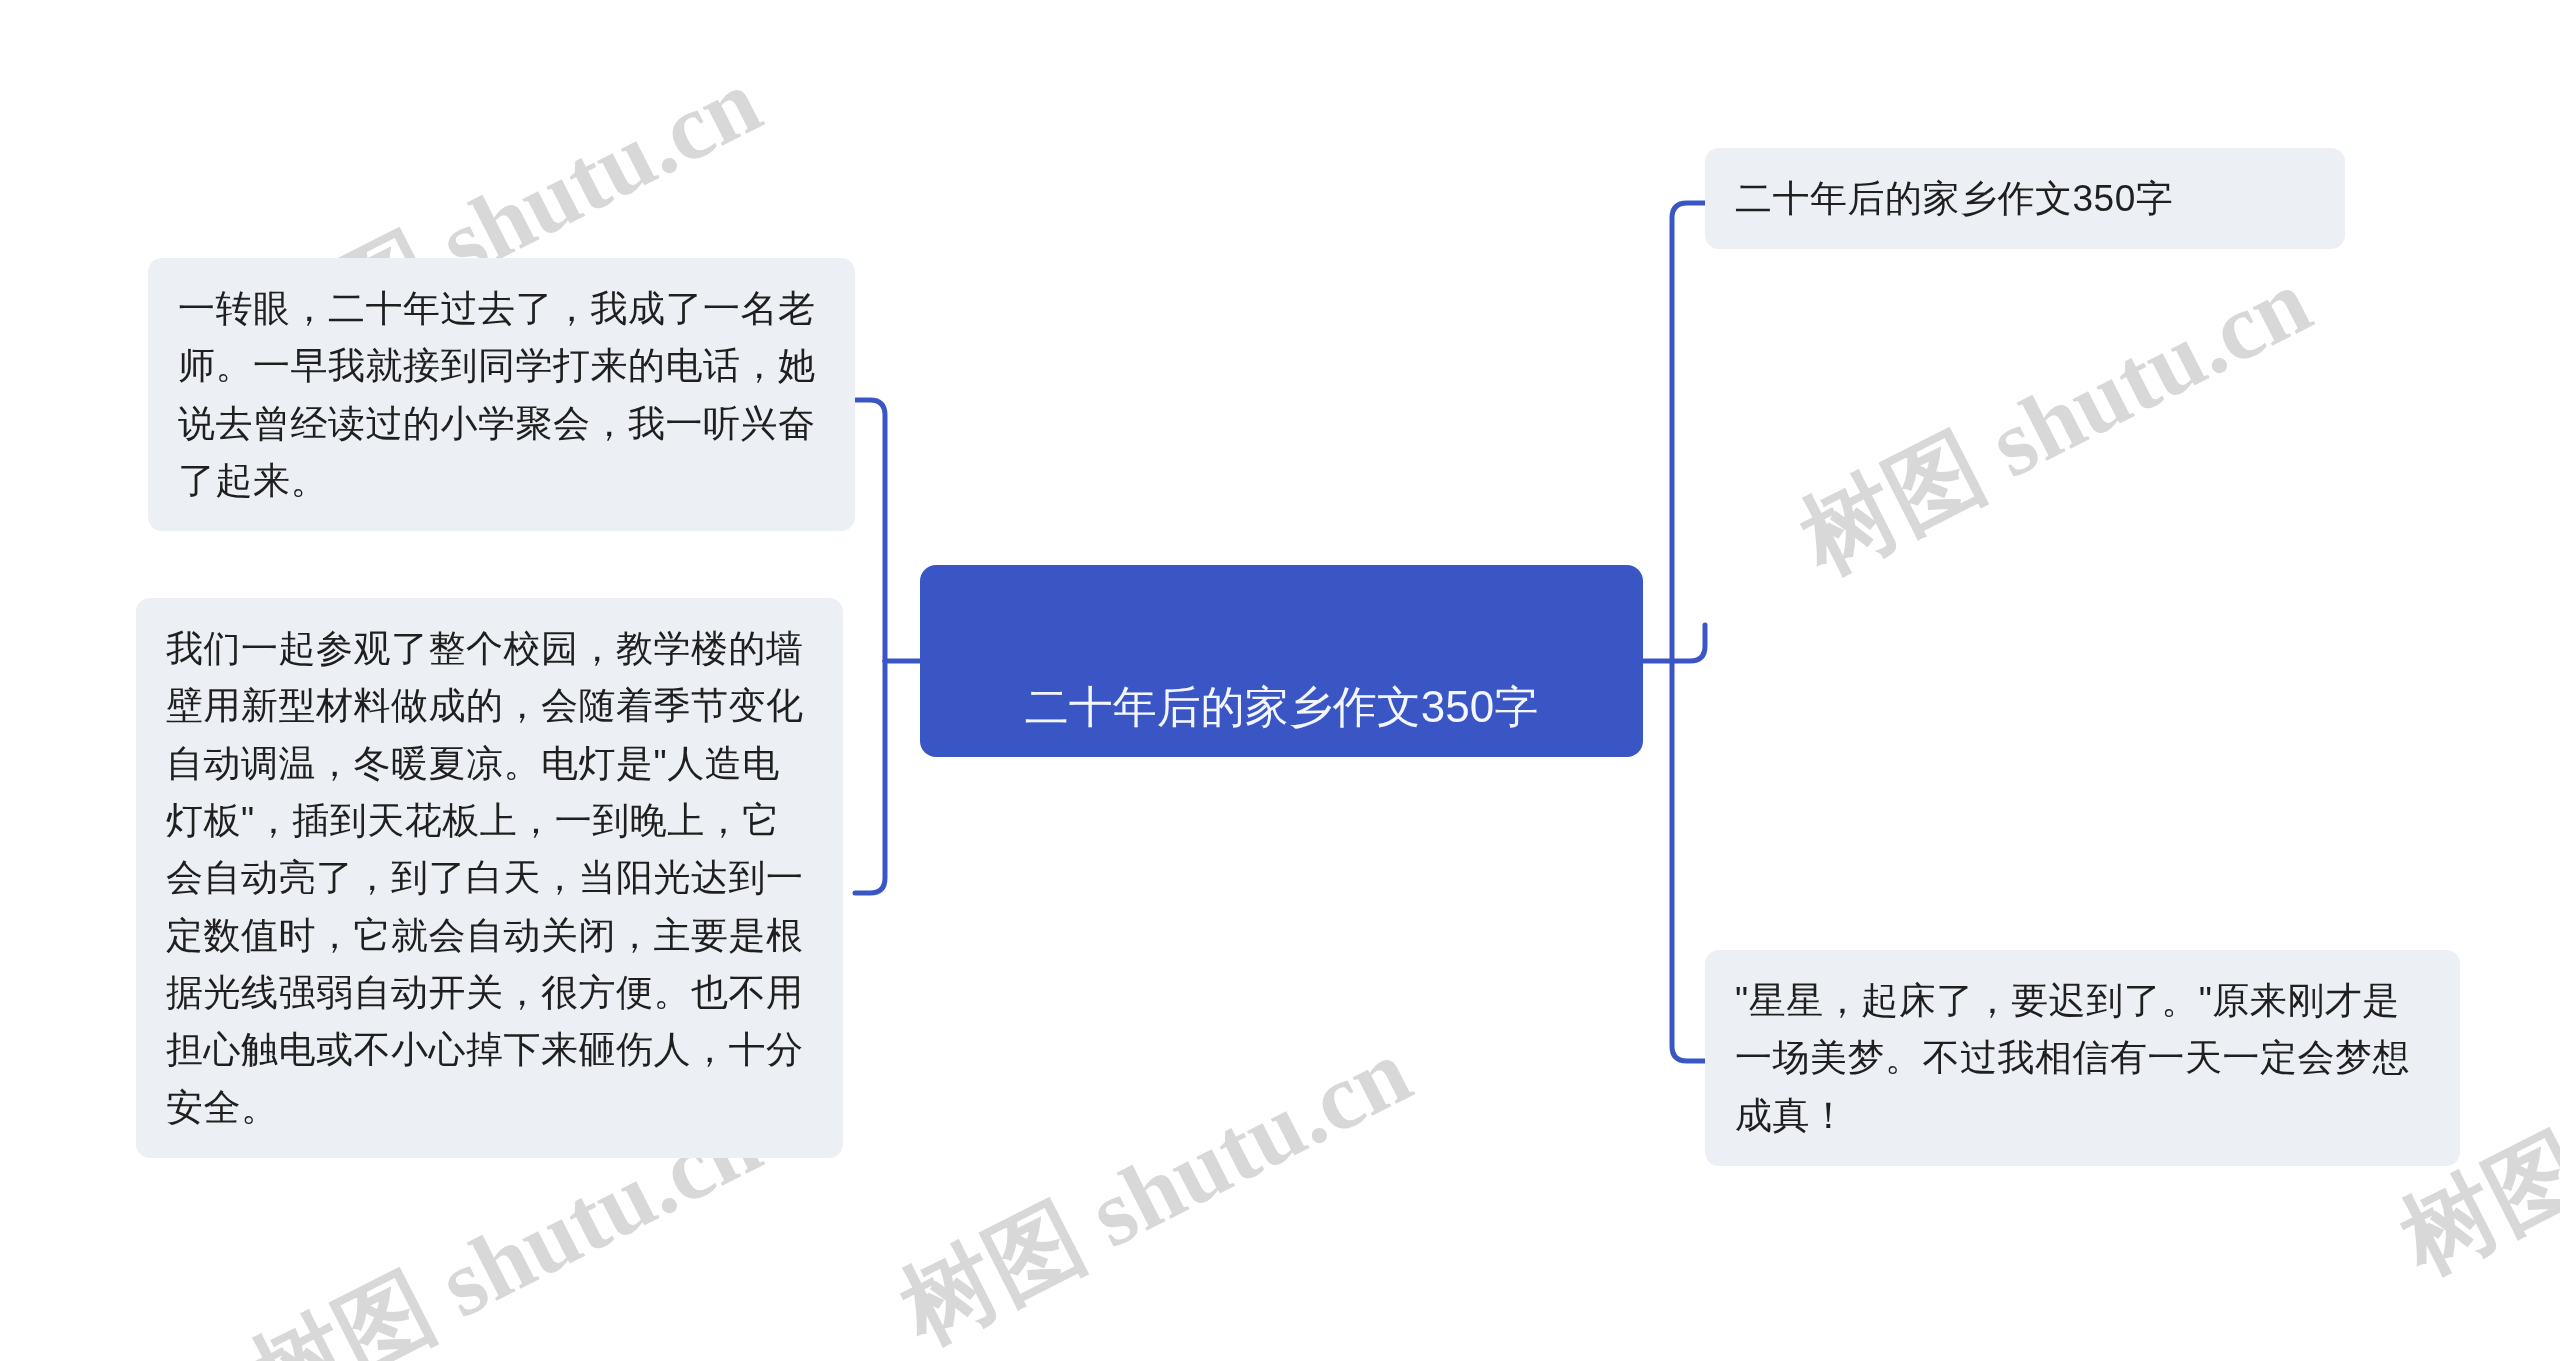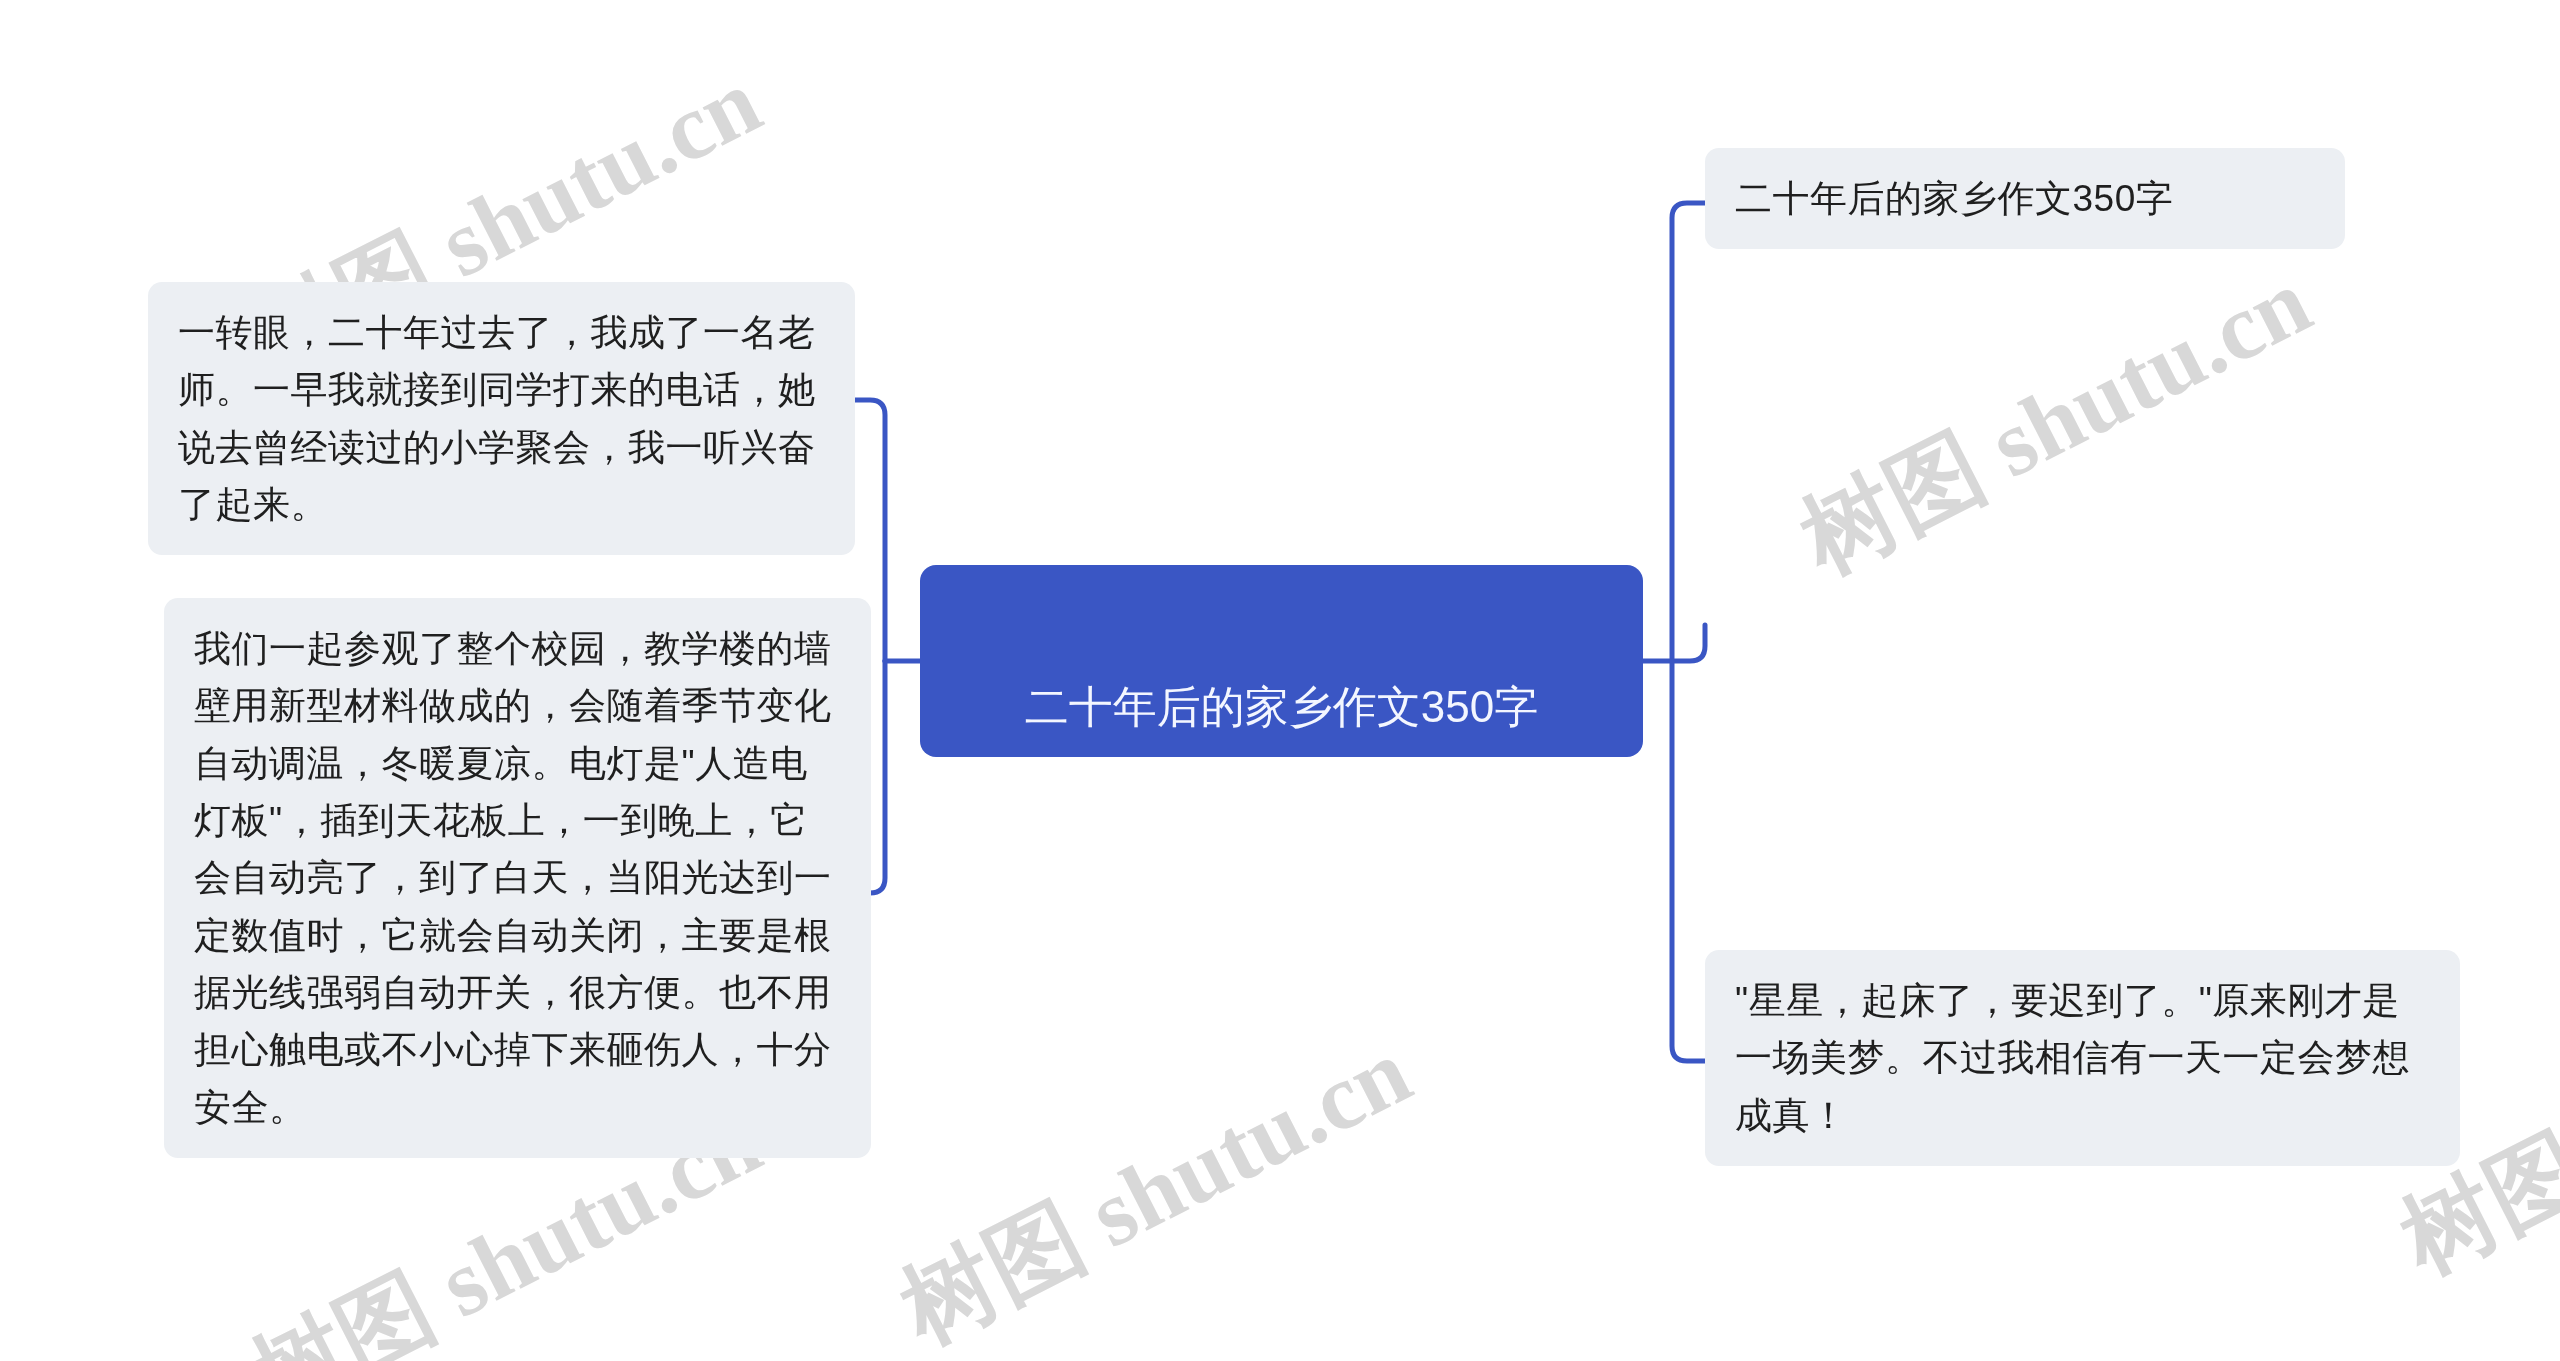--- a/index.html
+++ b/index.html
@@ -52,22 +52,22 @@
     border-radius:16px;
     padding:18px 34px;
     font-size:44px;
     line-height:1.45;
     text-align:center;
     justify-content:center;
   }
   .root .txt{display:block;width:100%;text-align:center;}
 
   
-  #node-left-1{left:148px;top:258px;width:707px;margin-top:24px;}
-  #node-left-2{left:164px;top:598px;width:707px;}
+  #node-left-1{left:148px;top:258px;width:707px;}
+  #node-left-2{left:136px;top:598px;width:707px;}
   
   #node-root{left:920px;top:565px;width:723px;height:192px;}
   
   #node-right-1{left:1705px;top:148px;width:640px;}
   #node-right-2{left:1705px;top:330px;width:755px;}
   #node-right-3{left:1705px;top:950px;width:755px;}
 </style>
 </head>
 <body>
 

